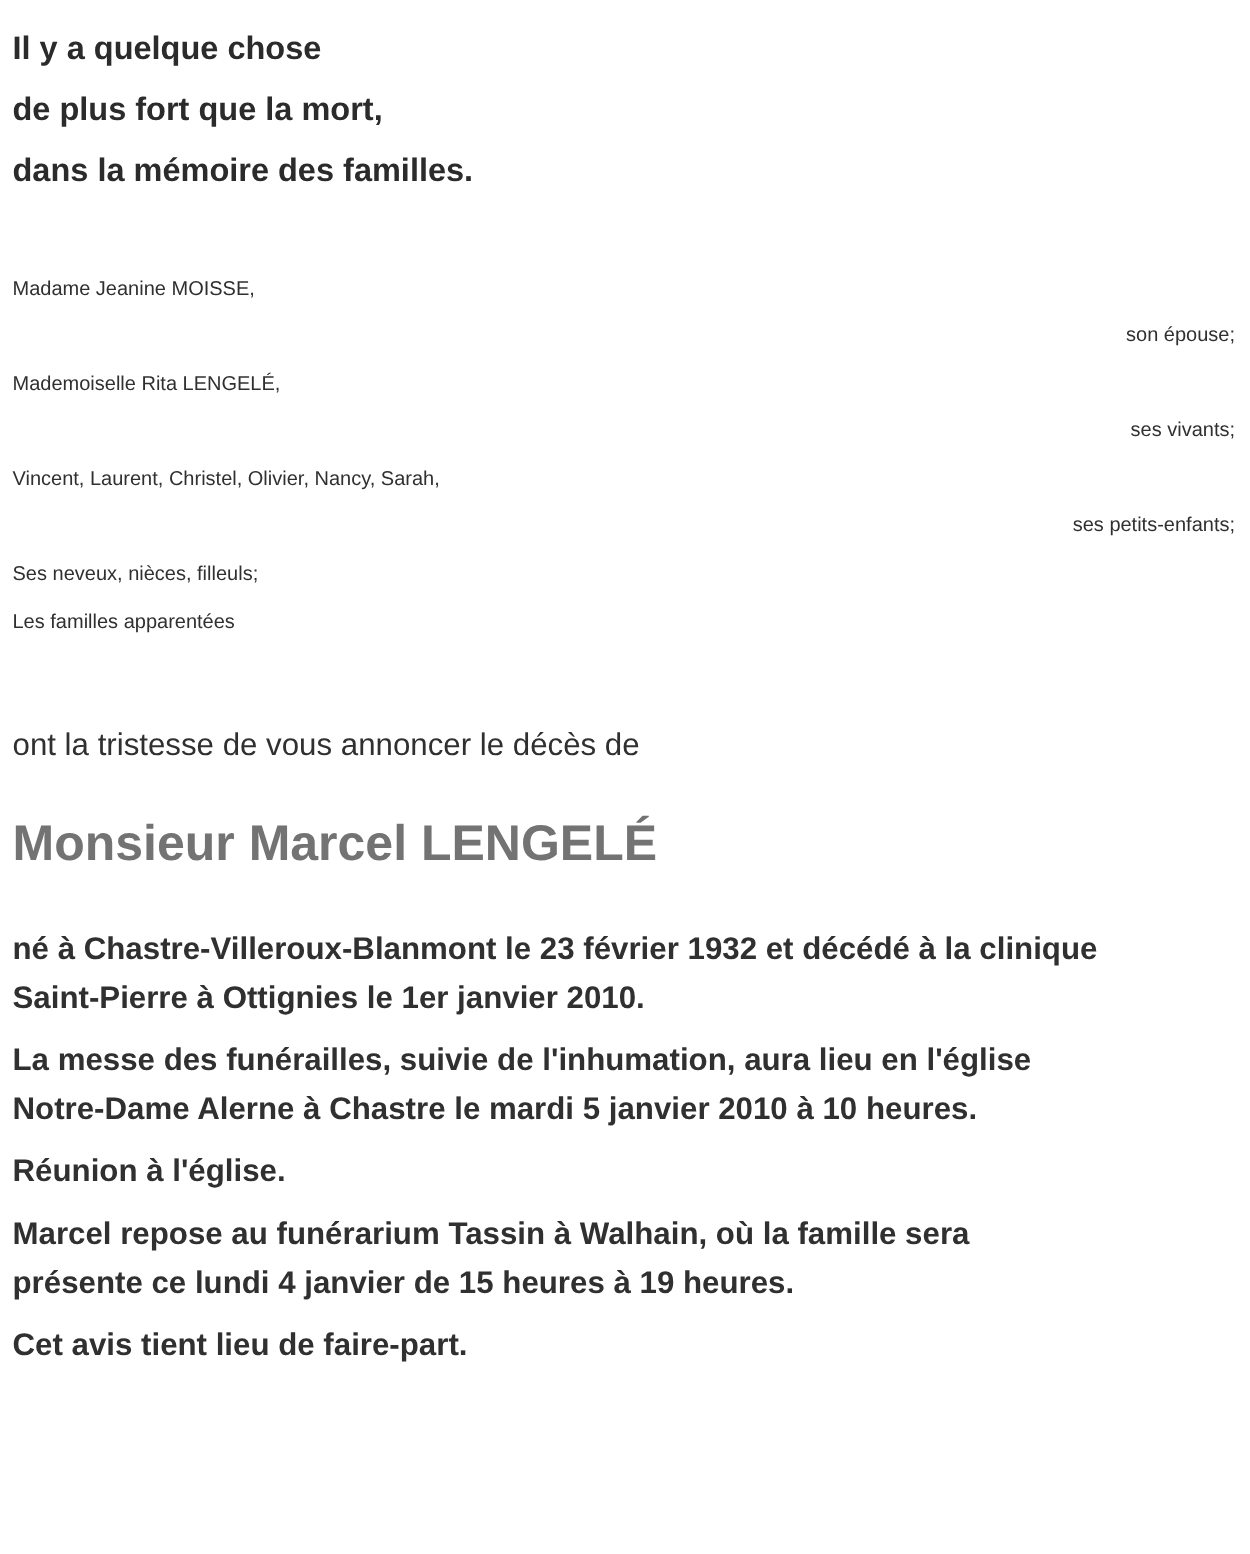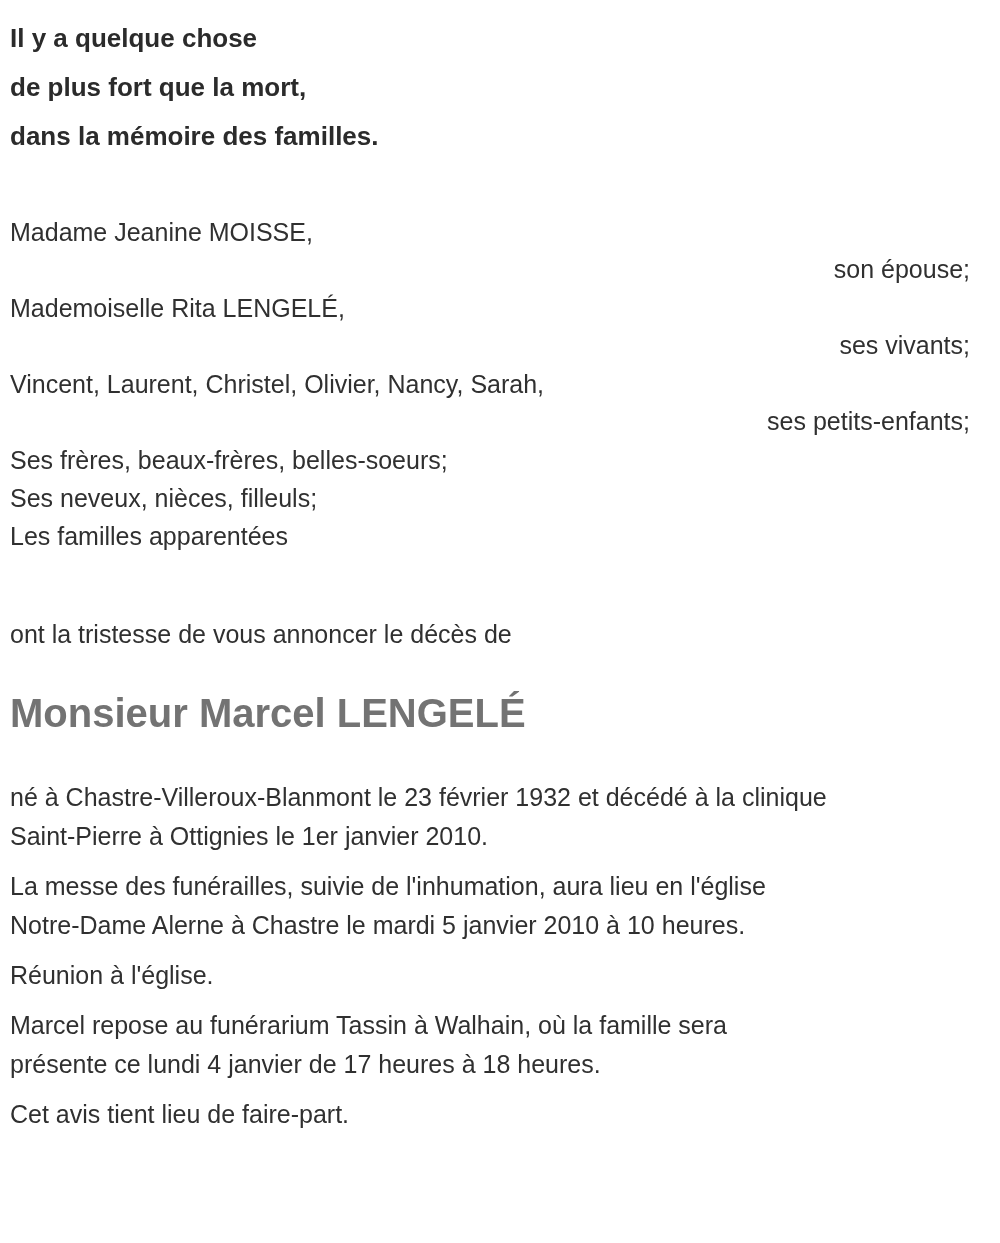--- a/index.html
+++ b/index.html
@@ -8,32 +8,32 @@
     background: #ffffff;
   }
   .page {
     position: relative;
     width: 1000px;
     height: 1243px;
     background: #ffffff;
     color: #303030;
     font-family: "Liberation Sans", sans-serif;
     box-sizing: border-box;
-    padding: 14px 28px 0 10px;
+    padding: 14px 10px 0 10px;
     overflow: hidden;
   }
   .quote {
     font-weight: bold;
     font-size: 26px;
     line-height: 49px;
     color: #2b2b2b;
   }
   .family-block {
     margin-top: 52px;
-    font-size: 25px;
+    font-size: 16px;
     line-height: 38px;
   }
   .family-group { margin-bottom: 2px; }
   .relation {
     text-align: right;
     padding-right: 2px;
     line-height: 36px;
   }
   .announce {
     margin-top: 60px;
@@ -45,21 +45,21 @@
     font-size: 40px;
     font-weight: bold;
     color: #737373;
     letter-spacing: 0px;
   }
   .details {
     margin-top: 42px;
     font-size: 25px;
     line-height: 39px;
   }
-  .details .para { margin-bottom: 11px; }
+  .details .para { margin-bottom: 11px; font-weight: bold; }
 </style>
 </head>
 <body>
 
 <div class="page">
 
   <div class="quote">
     <div>Il y a quelque chose</div>
     <div>de plus fort que la mort,</div>
     <div>dans la mémoire des familles.</div>
@@ -76,21 +76,20 @@
       <div>Mademoiselle Rita LENGELÉ,</div>
       <div class="relation">ses vivants;</div>
     </div>
 
     <div class="family-group">
       <div>Vincent, Laurent, Christel, Olivier, Nancy, Sarah,</div>
       <div class="relation">ses petits-enfants;</div>
     </div>
 
     <div class="family-group">
-      <div>Ses frères, beaux-frères, belles-soeurs;</div>
       <div>Ses neveux, nièces, filleuls;</div>
       <div>Les familles apparentées</div>
     </div>
 
   </div>
 
   <div class="announce">ont la tristesse de vous annoncer le décès de</div>
 
   <h1 class="deceased" style="margin:38px 0 0 0;">Monsieur Marcel LENGELÉ</h1>
 
@@ -105,21 +104,21 @@
       <div>La messe des funérailles, suivie de l'inhumation, aura lieu en l'église</div>
       <div>Notre-Dame Alerne à Chastre le mardi 5 janvier 2010 à 10 heures.</div>
     </div>
 
     <div class="para">
       <div>Réunion à l'église.</div>
     </div>
 
     <div class="para">
       <div>Marcel repose au funérarium Tassin à Walhain, où la famille sera</div>
-      <div>présente ce lundi 4 janvier de 17 heures à 18 heures.</div>
+      <div>présente ce lundi 4 janvier de 15 heures à 19 heures.</div>
     </div>
 
     <div class="para">
       <div>Cet avis tient lieu de faire-part.</div>
     </div>
 
   </div>
 
 </div>
 

